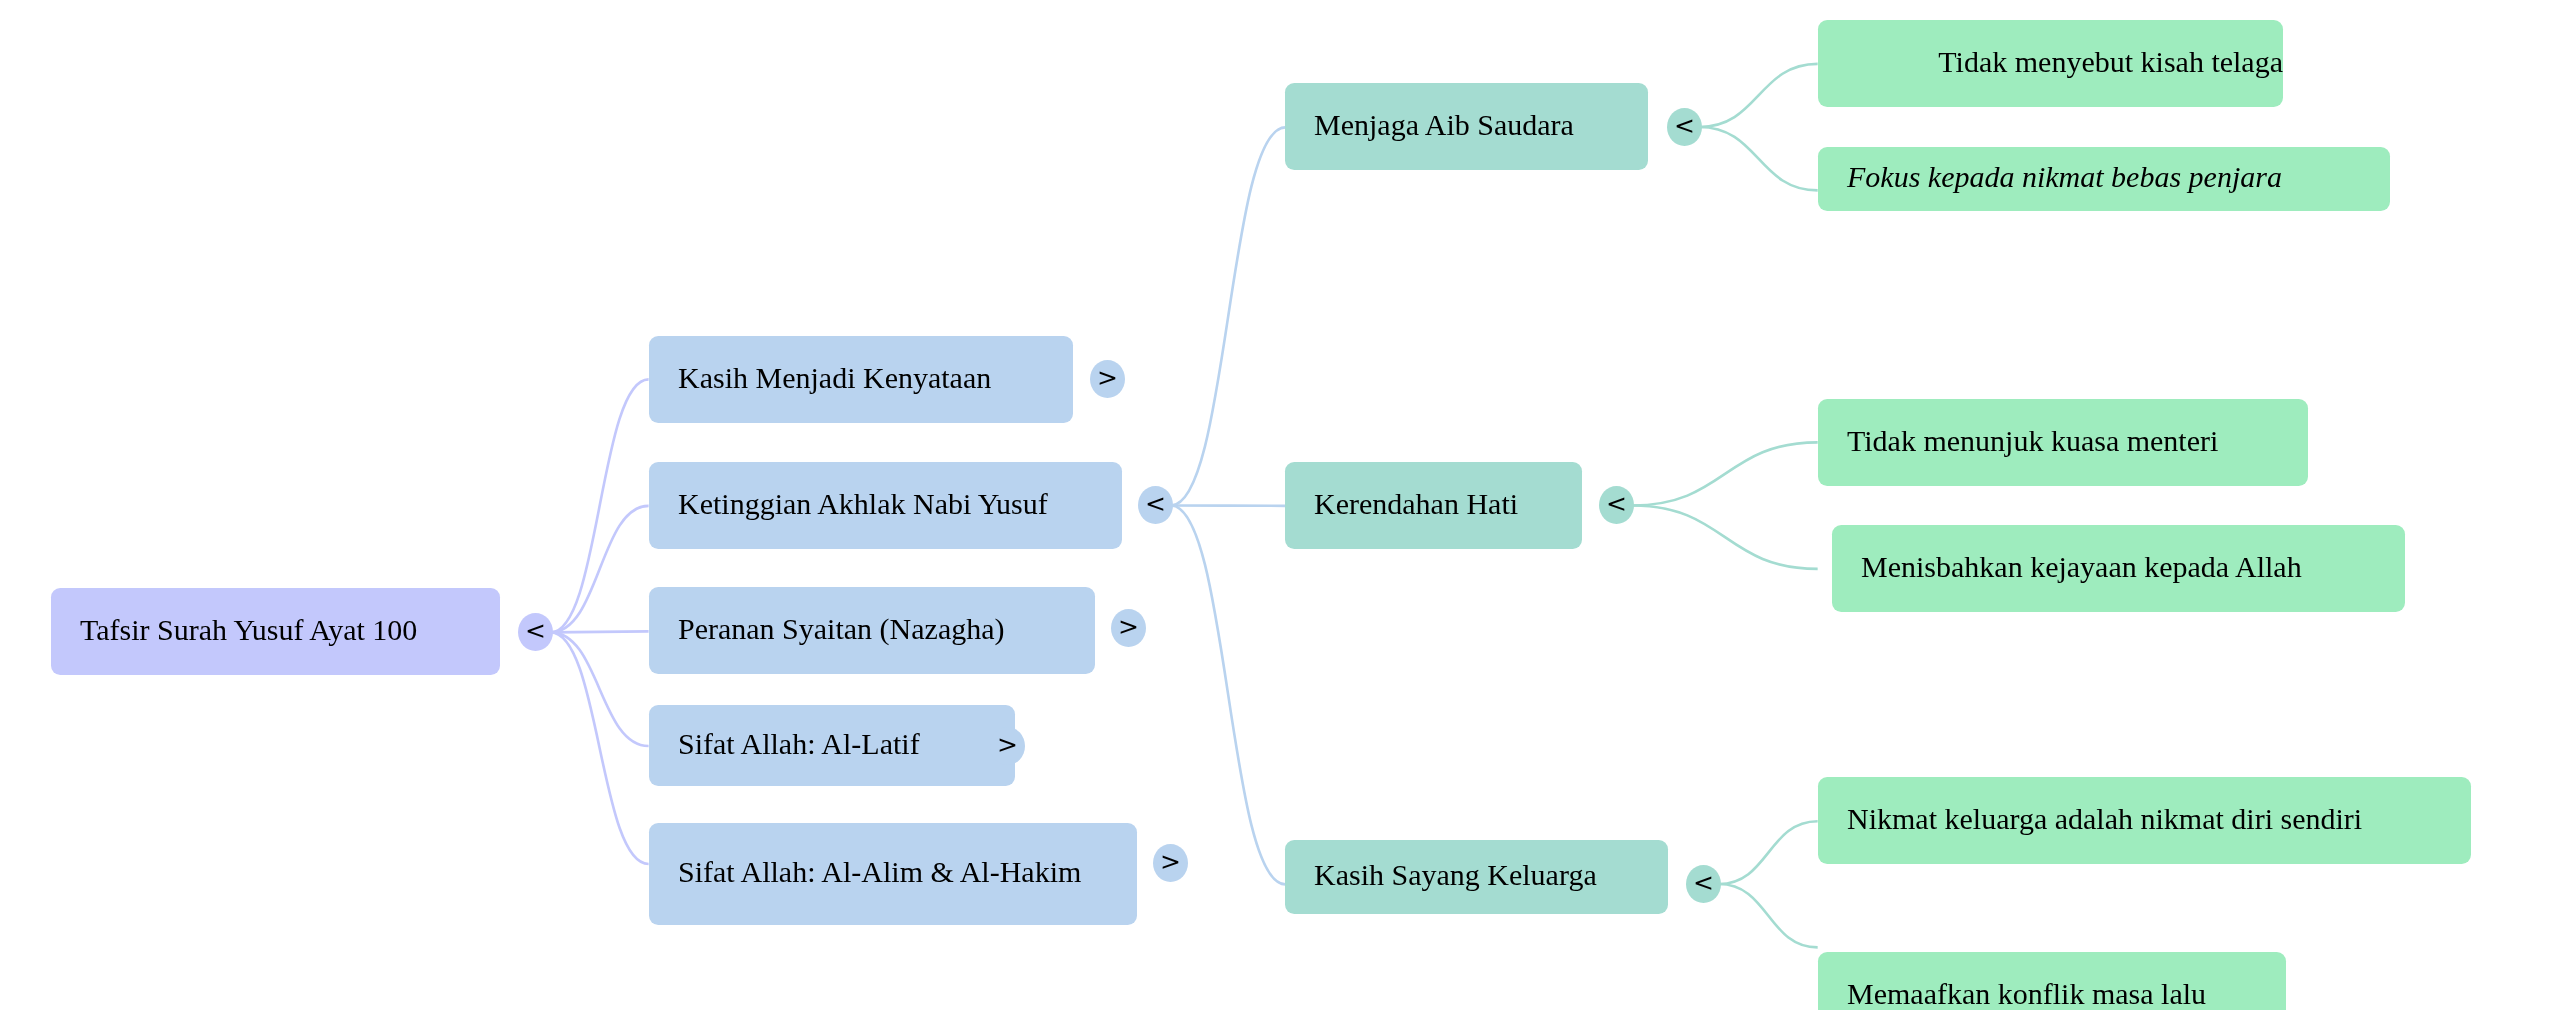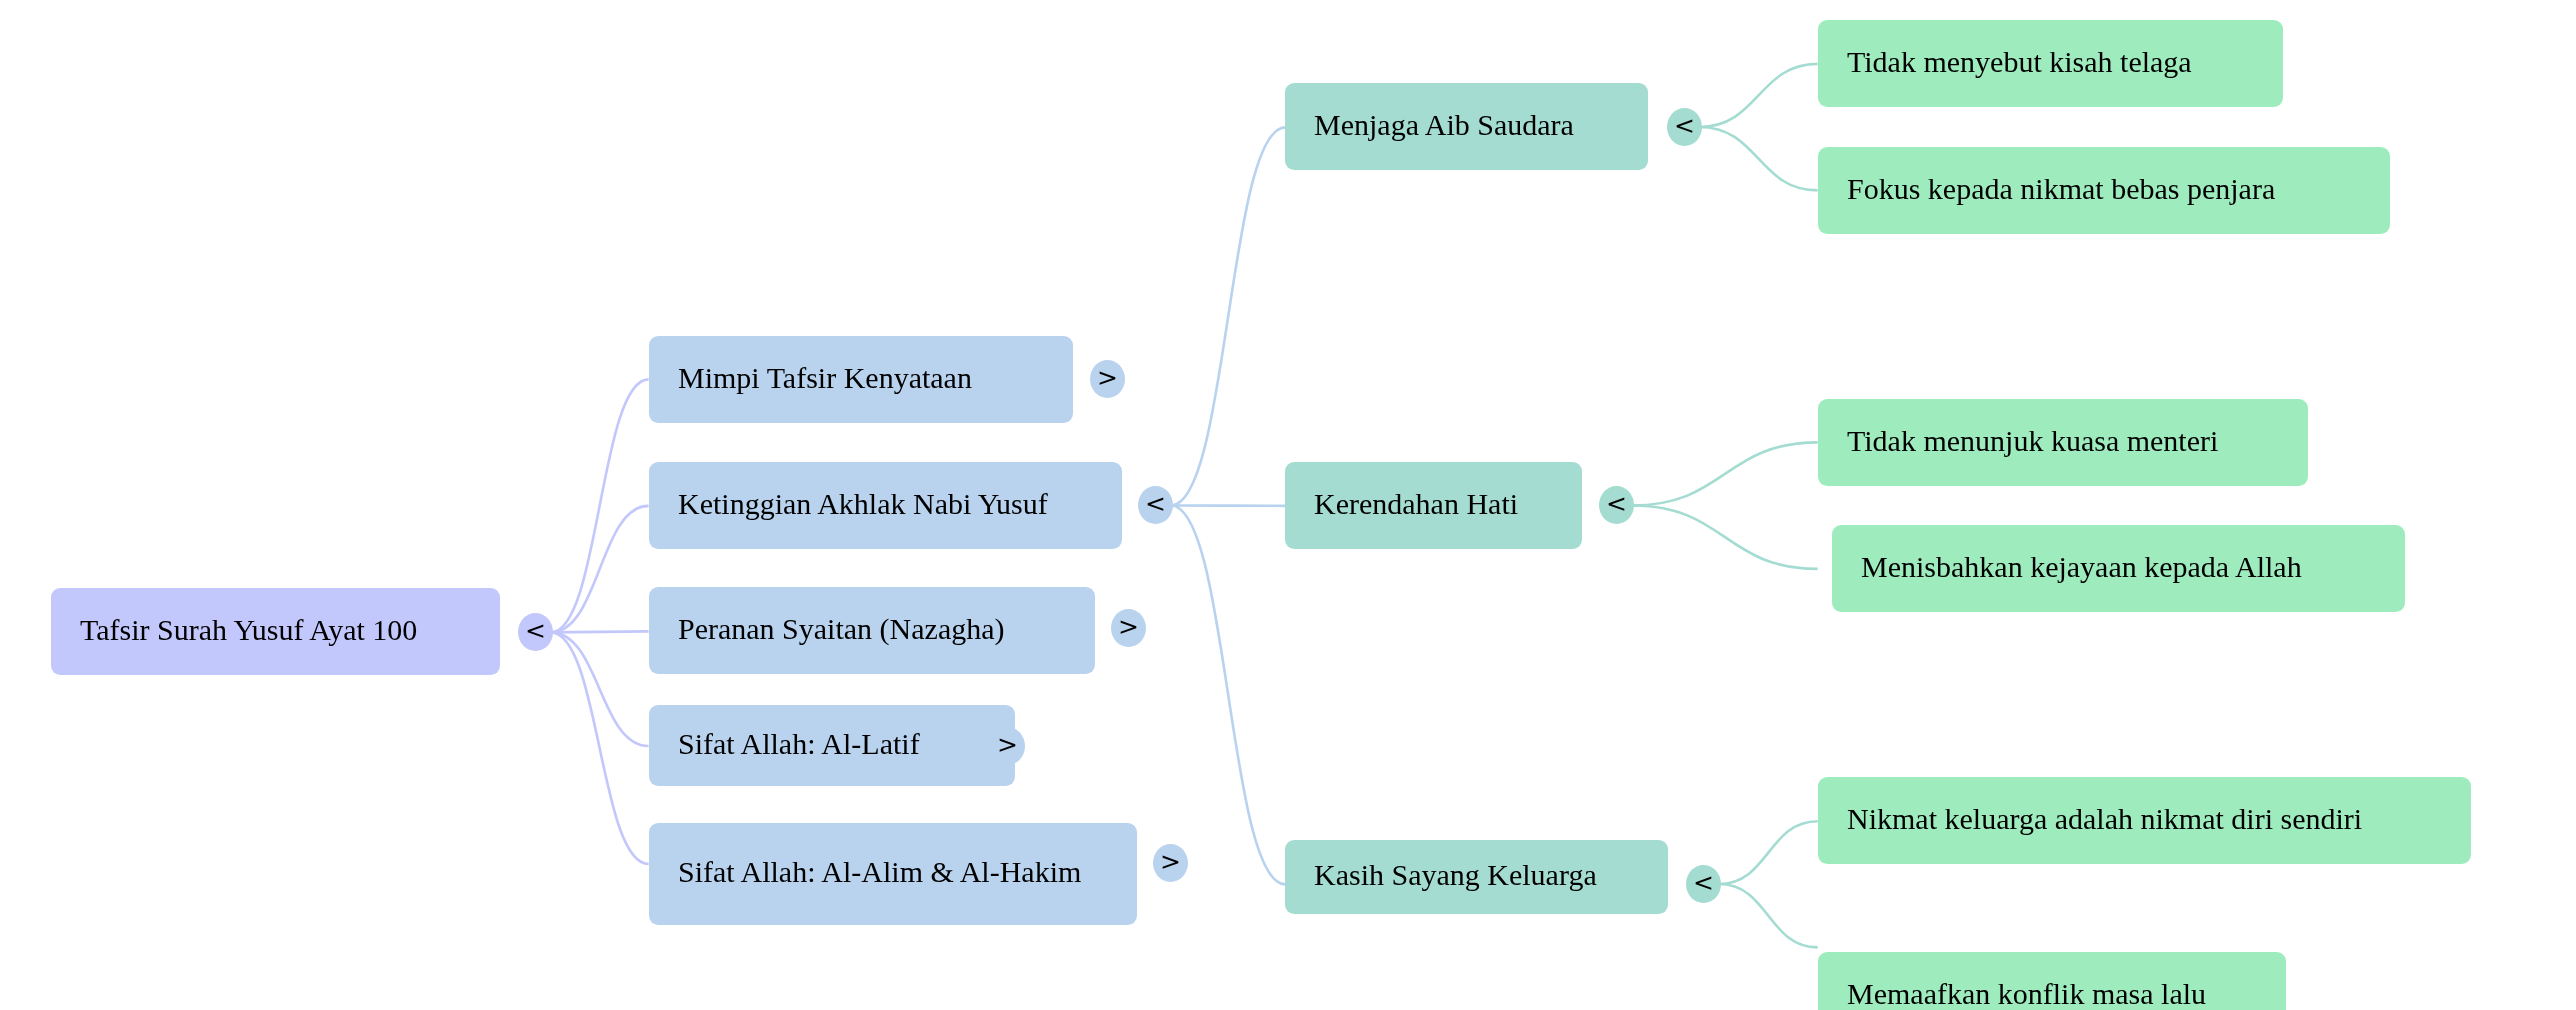--- a/index.html
+++ b/index.html
@@ -43,21 +43,21 @@
 </svg>
 
 <div class="node lvl0" id="n-root" style="left:51px;top:588px;width:449px;height:87px;">
   <span>Tafsir Surah Yusuf Ayat 100</span>
 </div>
 <div class="toggle lvl0" id="t-root" style="left:518px;top:613px;">
   <span>&lt;</span>
 </div>
 
 <div class="node lvl1" id="n-b0" style="left:649px;top:336px;width:424px;height:87px;">
-  <span>Mimpi Tafsir Kenyataan</span>
+  <span>Kasih Menjadi Kenyataan</span>
 </div>
 <div class="toggle lvl1" id="t-b0" style="left:1090px;top:360px;">
   <span>&gt;</span>
 </div>
 
 <div class="node lvl1" id="n-b1" style="left:649px;top:462px;width:473px;height:87px;">
   <span>Ketinggian Akhlak Nabi Yusuf</span>
 </div>
 <div class="toggle lvl1" id="t-b1" style="left:1138px;top:486px;">
   <span>&lt;</span>
@@ -98,24 +98,24 @@
   <span>&lt;</span>
 </div>
 
 <div class="node lvl2" id="n-c2" style="left:1285px;top:840px;width:383px;height:74px;">
   <span>Kasih Sayang Keluarga</span>
 </div>
 <div class="toggle lvl2" id="t-c2" style="left:1686px;top:865px;">
   <span>&lt;</span>
 </div>
 
-<div class="node lvl3" id="n-l00" style="left:1818px;top:20.4px;width:465px;height:87px;">
+<div class="node lvl3" id="n-l00" style="left:1818px;top:20.4px;width:465px;height:87px;justify-content:flex-end;">
   <span>Tidak menyebut kisah telaga</span>
 </div>
-<div class="node lvl3" id="n-l01" style="left:1818px;top:147px;width:572px;height:87px;">
+<div class="node lvl3" id="n-l01" style="left:1818px;top:147px;width:572px;height:64px;font-style:italic;">
   <span>Fokus kepada nikmat bebas penjara</span>
 </div>
 <div class="node lvl3" id="n-l10" style="left:1818px;top:399px;width:490px;height:87px;">
   <span>Tidak menunjuk kuasa menteri</span>
 </div>
 <div class="node lvl3" id="n-l11" style="left:1818px;top:525px;width:573px;height:87px;margin-left:14px;">
   <span>Menisbahkan kejayaan kepada Allah</span>
 </div>
 <div class="node lvl3" id="n-l20" style="left:1818px;top:777px;width:653px;height:87px;">
   <span>Nikmat keluarga adalah nikmat diri sendiri</span>

